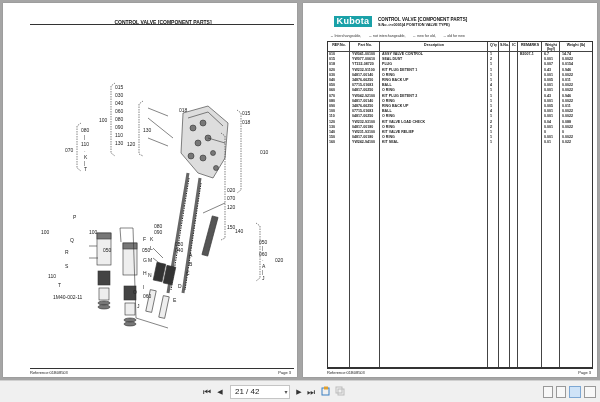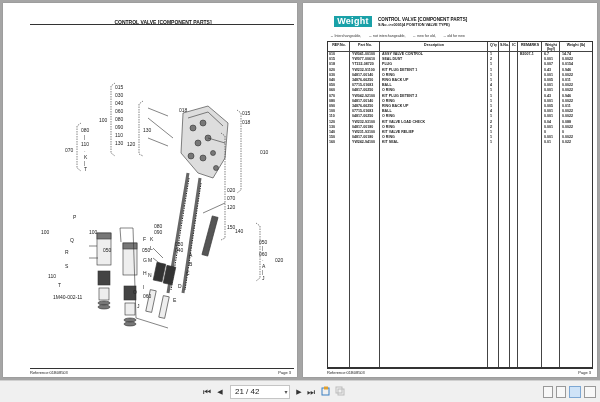--- a/index.html
+++ b/index.html
@@ -185,21 +185,21 @@
       <div class="dlabel" style="left:175px;top:256px;">D</div>
       <div class="dlabel" style="left:170px;top:270px;">E</div>
     </div>
 
     <div class="footer-rule" style="left:27px;width:264px;"></div>
     <div class="footer-ref" style="left:27px;">Reference:01B08503</div>
     <div class="footer-page" style="right:6px;">Page 3</div>
   </div>
 
   <div class="page page-right">
-    <div class="kubota">Weight</div>
+    <div class="kubota">Kubota</div>
     <div class="rp-title">CONTROL VALVE [COMPONENT PARTS]</div>
     <div class="rp-sub">S.No.:&gt;=0001(4 POSITION VALVE TYPE)</div>
     <div class="legend">
       <span>↔ Interchangeable,</span>
       <span>↔ not interchangeable,</span>
       <span>← new for old,</span>
       <span>→ old for new</span>
     </div>
 
     <div class="ptable">

